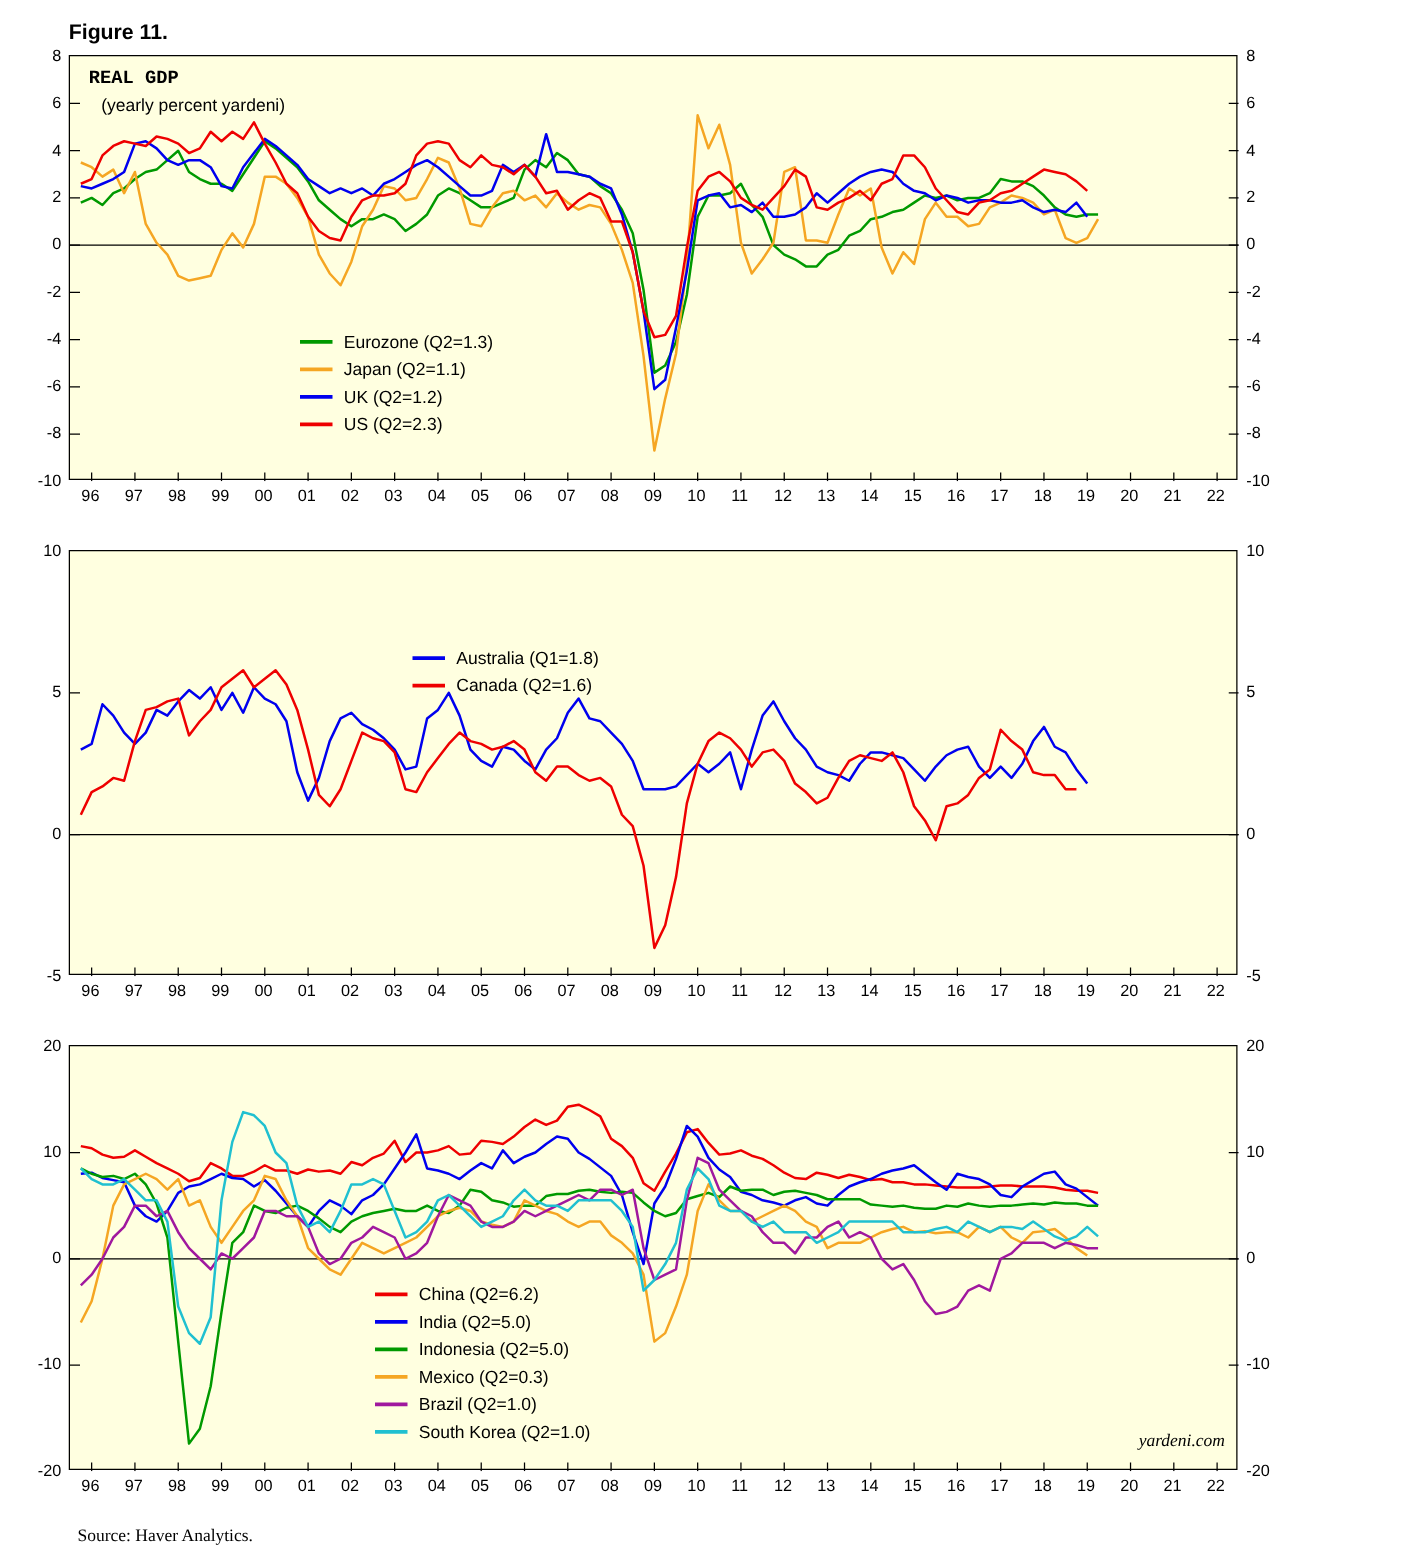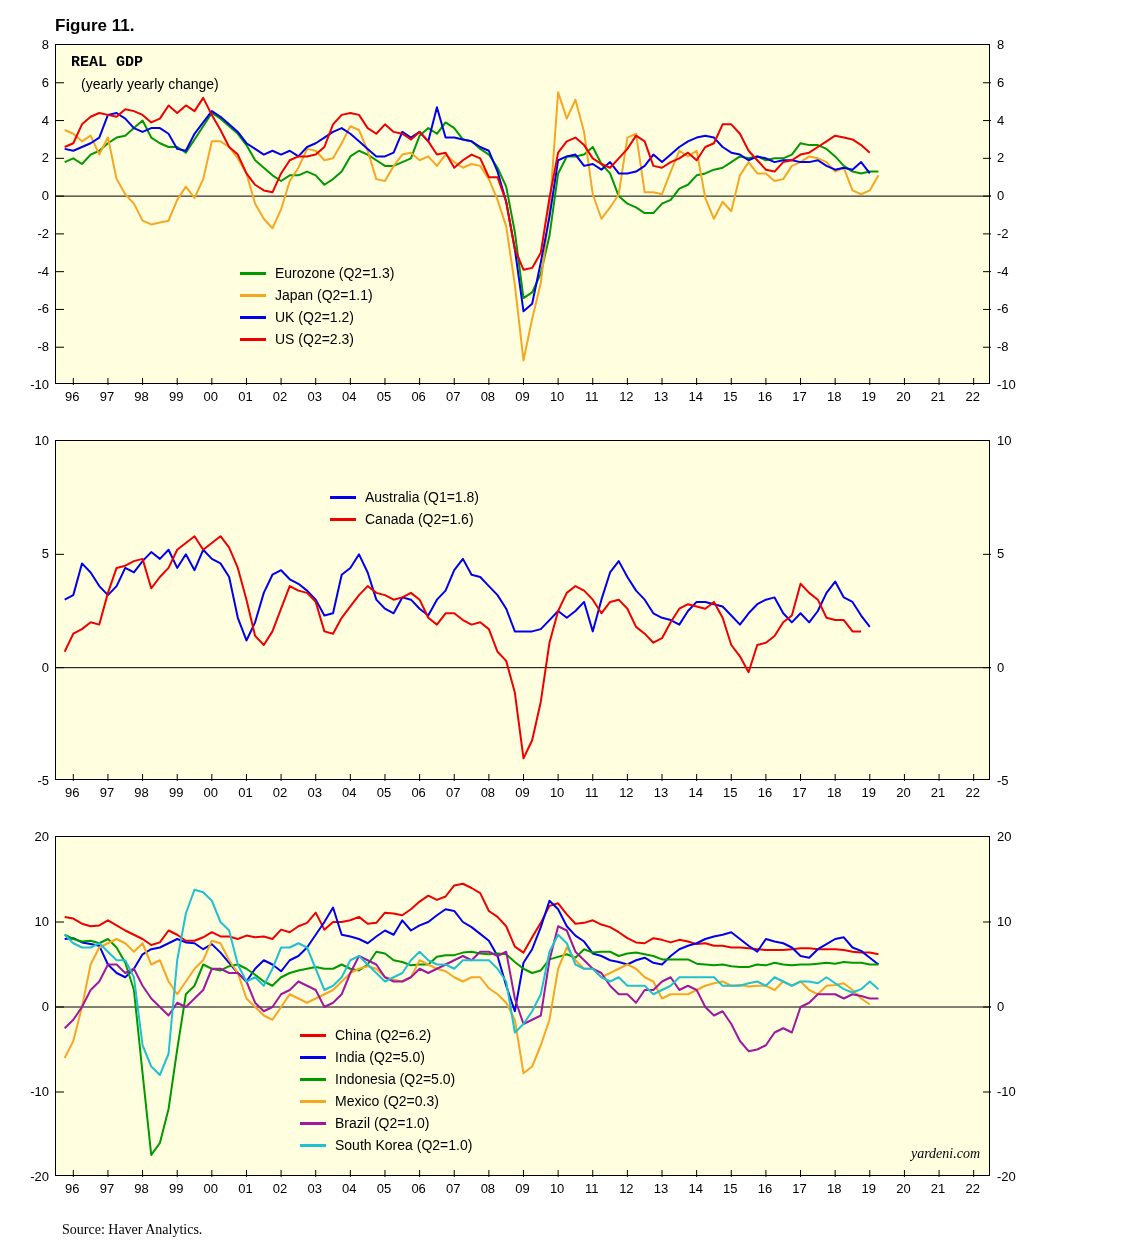--- a/index.html
+++ b/index.html
@@ -125,21 +125,21 @@
         <div class="tick-label" style="left: 640.648px; top: 345px;">14</div>
         <div class="tick-label" style="left: 675.278px; top: 345px;">15</div>
         <div class="tick-label" style="left: 709.907px; top: 345px;">16</div>
         <div class="tick-label" style="left: 744.537px; top: 345px;">17</div>
         <div class="tick-label" style="left: 779.167px; top: 345px;">18</div>
         <div class="tick-label" style="left: 813.796px; top: 345px;">19</div>
         <div class="tick-label" style="left: 848.426px; top: 345px;">20</div>
         <div class="tick-label" style="left: 883.056px; top: 345px;">21</div>
         <div class="tick-label" style="left: 917.685px; top: 345px;">22</div>
         <div class="chart-title" style="left: 16px; top: 10px; font-family: Liberation Mono, monospace;">REAL GDP</div>
-        <div class="chart-sub" style="left: 26px; top: 32px;">(yearly yearly change)</div>
+        <div class="chart-sub" style="left: 26px; top: 32px;">(yearly percent yardeni)</div>
         <div class="legend" style="left: 185px; top: 218px;">
           <div class="legend-row">
             <span class="legend-swatch" style="background: rgb(0, 153, 0);"></span>
             <span class="legend-text">Eurozone (Q2=1.3)</span>
           </div>
           <div class="legend-row">
             <span class="legend-swatch" style="background: rgb(245, 166, 35);"></span>
             <span class="legend-text">Japan (Q2=1.1)</span>
           </div>
           <div class="legend-row">
@@ -222,21 +222,21 @@
         <div class="tick-label" style="left: 606.019px; top: 345px;">13</div>
         <div class="tick-label" style="left: 640.648px; top: 345px;">14</div>
         <div class="tick-label" style="left: 675.278px; top: 345px;">15</div>
         <div class="tick-label" style="left: 709.907px; top: 345px;">16</div>
         <div class="tick-label" style="left: 744.537px; top: 345px;">17</div>
         <div class="tick-label" style="left: 779.167px; top: 345px;">18</div>
         <div class="tick-label" style="left: 813.796px; top: 345px;">19</div>
         <div class="tick-label" style="left: 848.426px; top: 345px;">20</div>
         <div class="tick-label" style="left: 883.056px; top: 345px;">21</div>
         <div class="tick-label" style="left: 917.685px; top: 345px;">22</div>
-        <div class="legend" style="left: 275px; top: 46px;">
+        <div class="legend" style="left: 275px; top: 75px;">
           <div class="legend-row">
             <span class="legend-swatch" style="background: rgb(0, 0, 238);"></span>
             <span class="legend-text">Australia (Q1=1.8)</span>
           </div>
           <div class="legend-row">
             <span class="legend-swatch" style="background: rgb(238, 0, 0);"></span>
             <span class="legend-text">Canada (Q2=1.6)</span>
           </div>
         </div>
       </div>

